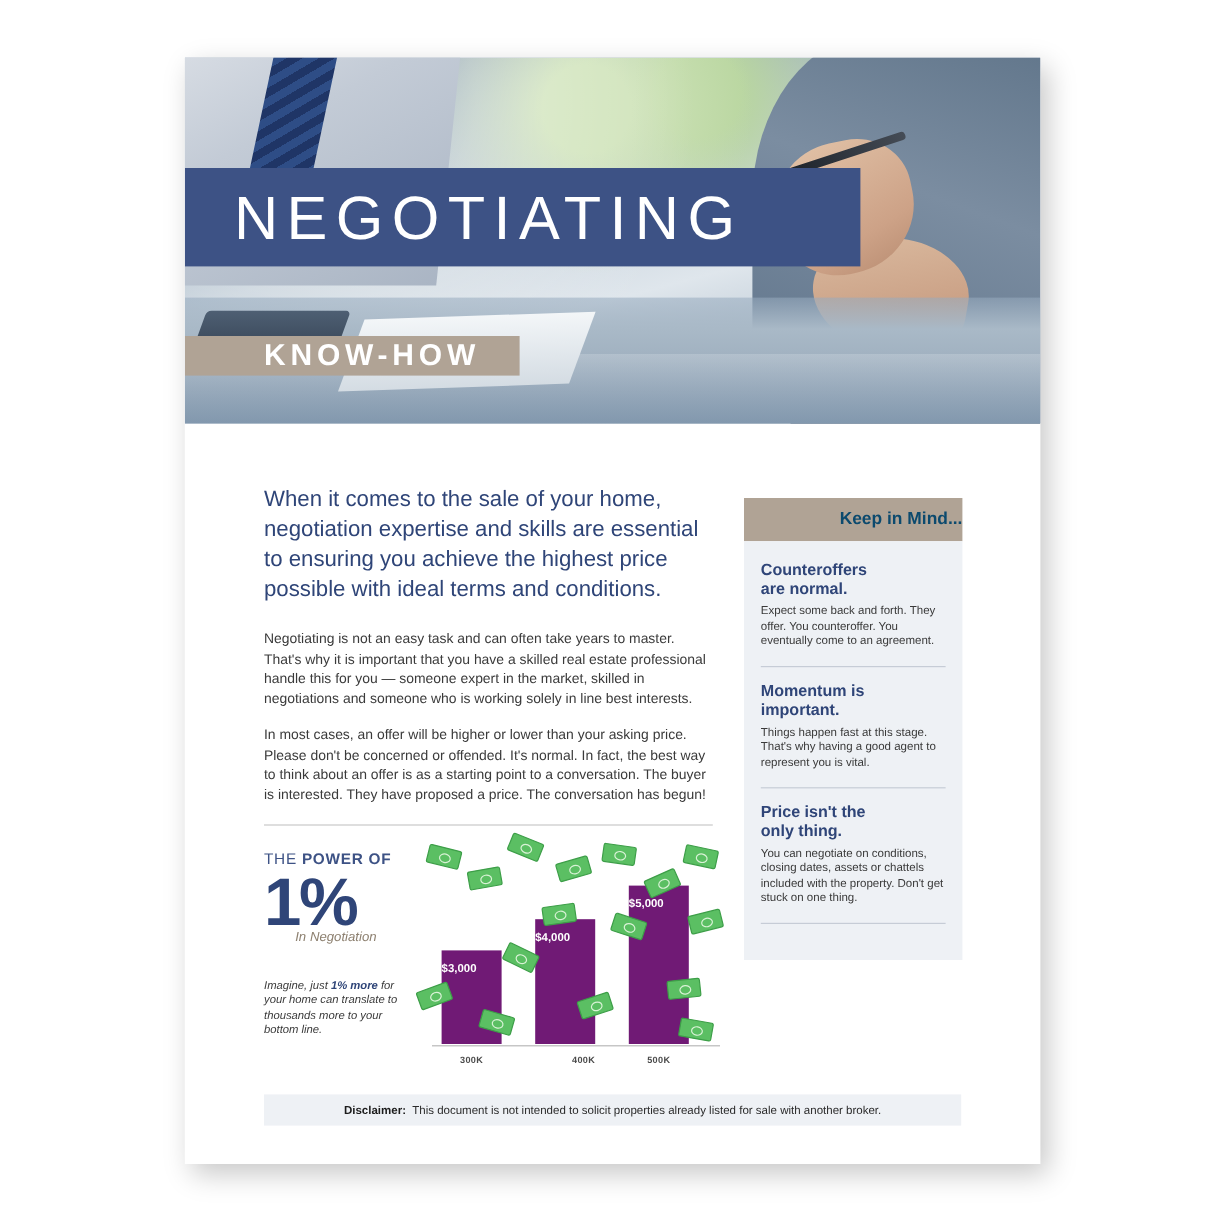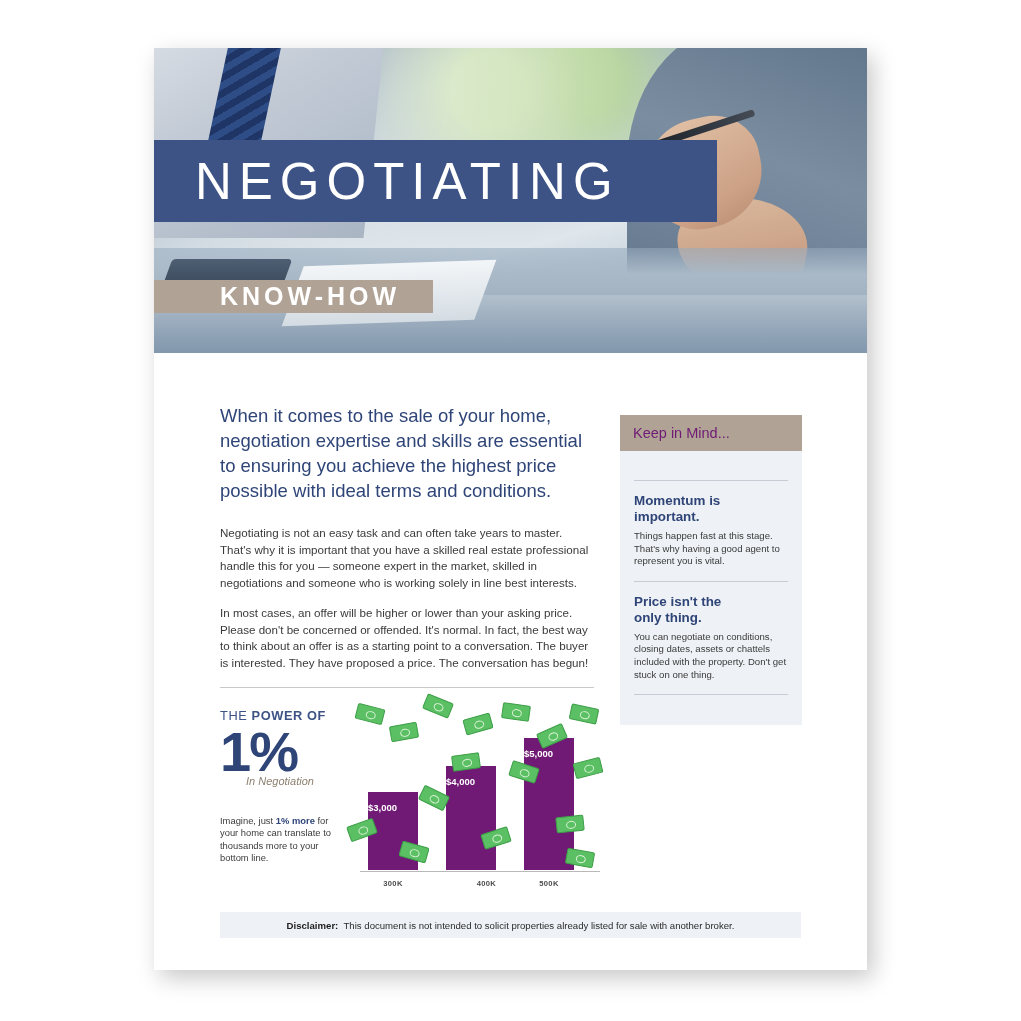--- a/index.html
+++ b/index.html
@@ -242,20 +242,21 @@
     font-size: 11px;
     font-style: italic;
     margin: -4px 0 0 26px;
   }
   .imagine {
     color: #3a3a3a;
     font-size: 9.4px;
     line-height: 12.4px;
     margin: 28px 0 0 0;
     width: 118px;
+    font-style: italic;
   }
   .imagine b { color: #2f4578; }
 
   .chart {
     position: absolute;
     left: 140px;
     top: 0;
     width: 245px;
     height: 200px;
   }
@@ -313,24 +314,25 @@
 
   
   .side {
     position: absolute;
     left: 466px;
     top: 62px;
     width: 182px;
   }
   .side-head {
     background: #b0a395;
-    color: #701a75;
+    color: #0c4a6e;
     font-size: 14.5px;
-    font-weight: normal;
+    font-weight: bold;
     padding: 10px 0 10px 13px;
+    text-align: right;
   }
   .side-body {
     background: #eef1f5;
     padding: 16px 14px 18px 14px;
   }
   .side-item { margin-bottom: 6px; }
   .side-item h3 {
     color: #2f4578;
     font-size: 13.4px;
     font-weight: bold;
@@ -454,20 +456,27 @@
           <div class="bill" style="left:40px; top:146px; transform:rotate(16deg);"></div>
           <div class="bill" style="left:122px; top:132px; transform:rotate(-18deg);"></div>
           <div class="bill" style="left:206px; top:152px; transform:rotate(10deg);"></div>
         </div>
       </div>
 
       <div class="side">
         <div class="side-head">Keep in Mind...</div>
         <div class="side-body">
 
+          <div class="side-item">
+            <h3>
+              <span>Counteroffers</span><br>
+              <span>are normal.</span>
+            </h3>
+            <p>Expect some back and forth.  They offer.   You counteroffer.  You eventually come to an agreement.</p>
+          </div>
           <div class="side-rule"></div>
 
           <div class="side-item">
             <h3>
               <span>Momentum is</span><br>
               <span>important.</span>
             </h3>
             <p>Things happen fast at this stage.  That's why having a good agent to represent you is vital.</p>
           </div>
           <div class="side-rule"></div>

